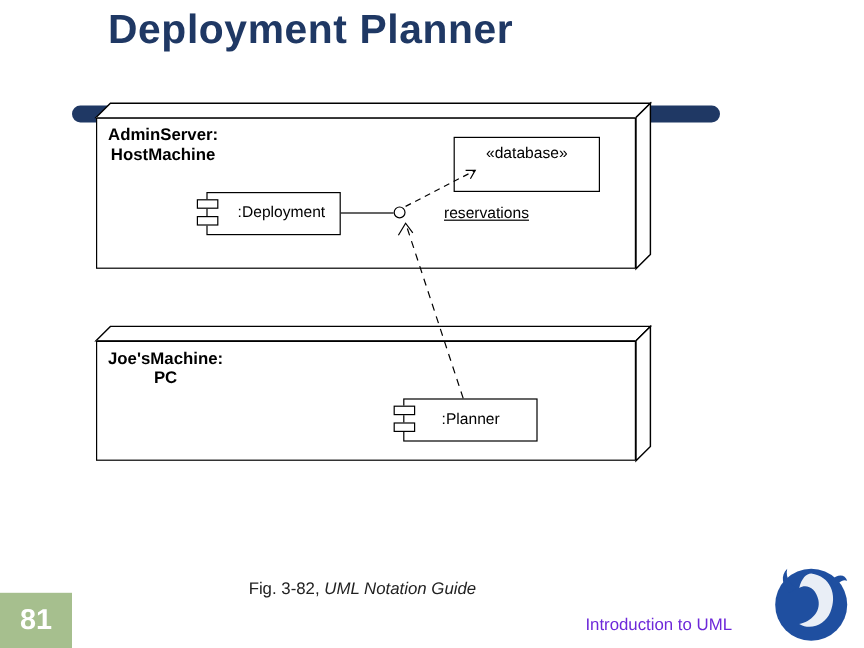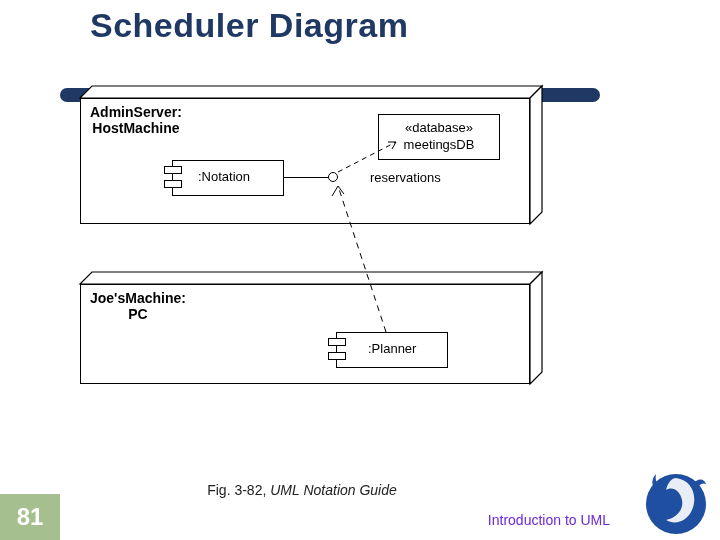--- a/index.html
+++ b/index.html
@@ -30,47 +30,46 @@
   .footer-text { position: absolute; right: 110px; bottom: 12px; font-size: 14px; color: #6d28d9; }
   .dragon { position: absolute; right: 8px; bottom: 2px; width: 80px; height: 78px; }
   svg { position: absolute; top: 0; left: 0; overflow: visible; }
 </style>
 </head>
 <body>
 
 <div class="slide">
 
 
-  <div class="title">Scheduler Diagram</div>
+  <div class="title">Deployment Planner</div>
   <div class="title-rule"></div>
 
   <div class="diagram">
 
     <div class="node3d" style="top:0;left:0;">
 
       <svg width="480" height="150">
         <polygon points="12,12 462,12 450,24 0,24" fill="#fff" stroke="#000" stroke-width="1.2"></polygon>
         <polygon points="462,12 462,138 450,150 450,24" fill="#fff" stroke="#000" stroke-width="1.2"></polygon>
       </svg>
       <div class="cube-front" style="top:24px;left:0;width:450px;height:126px;"></div>
       <div class="node-label" style="top:30px;left:10px;font-weight:bold;">AdminServer: HostMachine</div>
 
       <div class="comp" style="top:86px;left:92px;width:112px;height:36px;"></div>
       <div class="comp-tab" style="top:92px;left:84px;width:18px;height:8px;"></div>
       <div class="comp-tab" style="top:106px;left:84px;width:18px;height:8px;"></div>
-      <div class="comp-label" style="top:95px;left:118px;">:Notation</div>
+      <div class="comp-label" style="top:95px;left:118px;">:Deployment</div>
 
       <div class="db-box" style="top:40px;left:298px;width:122px;height:46px;">
         <div class="db-label" style="top:5px;left:0;">«database»</div>
-        <div class="db-label" style="top:22px;left:0;">meetingsDB</div>
       </div>
 
       <div class="conn" style="top:103px;left:204px;width:44px;height:1.2px;"></div>
       <div class="iface" style="top:98px;left:248px;"></div>
-      <div class="iface-label" style="top:96px;left:290px;">reservations</div>
+      <div class="iface-label" style="top:96px;left:290px;text-decoration:underline;">reservations</div>
 
       <svg style="top:0;left:0;" width="460" height="150">
         <line x1="258" y1="98" x2="316" y2="68" stroke="#000" stroke-width="1" stroke-dasharray="5,4"></line>
         <polyline points="308,68 316,68 312,75" fill="none" stroke="#000" stroke-width="1"></polyline>
       </svg>
     </div>
 
     <div class="node3d" style="top:186px;left:0;">
       <svg width="480" height="130">
         <polygon points="12,12 462,12 450,24 0,24" fill="#fff" stroke="#000" stroke-width="1.2"></polygon>

